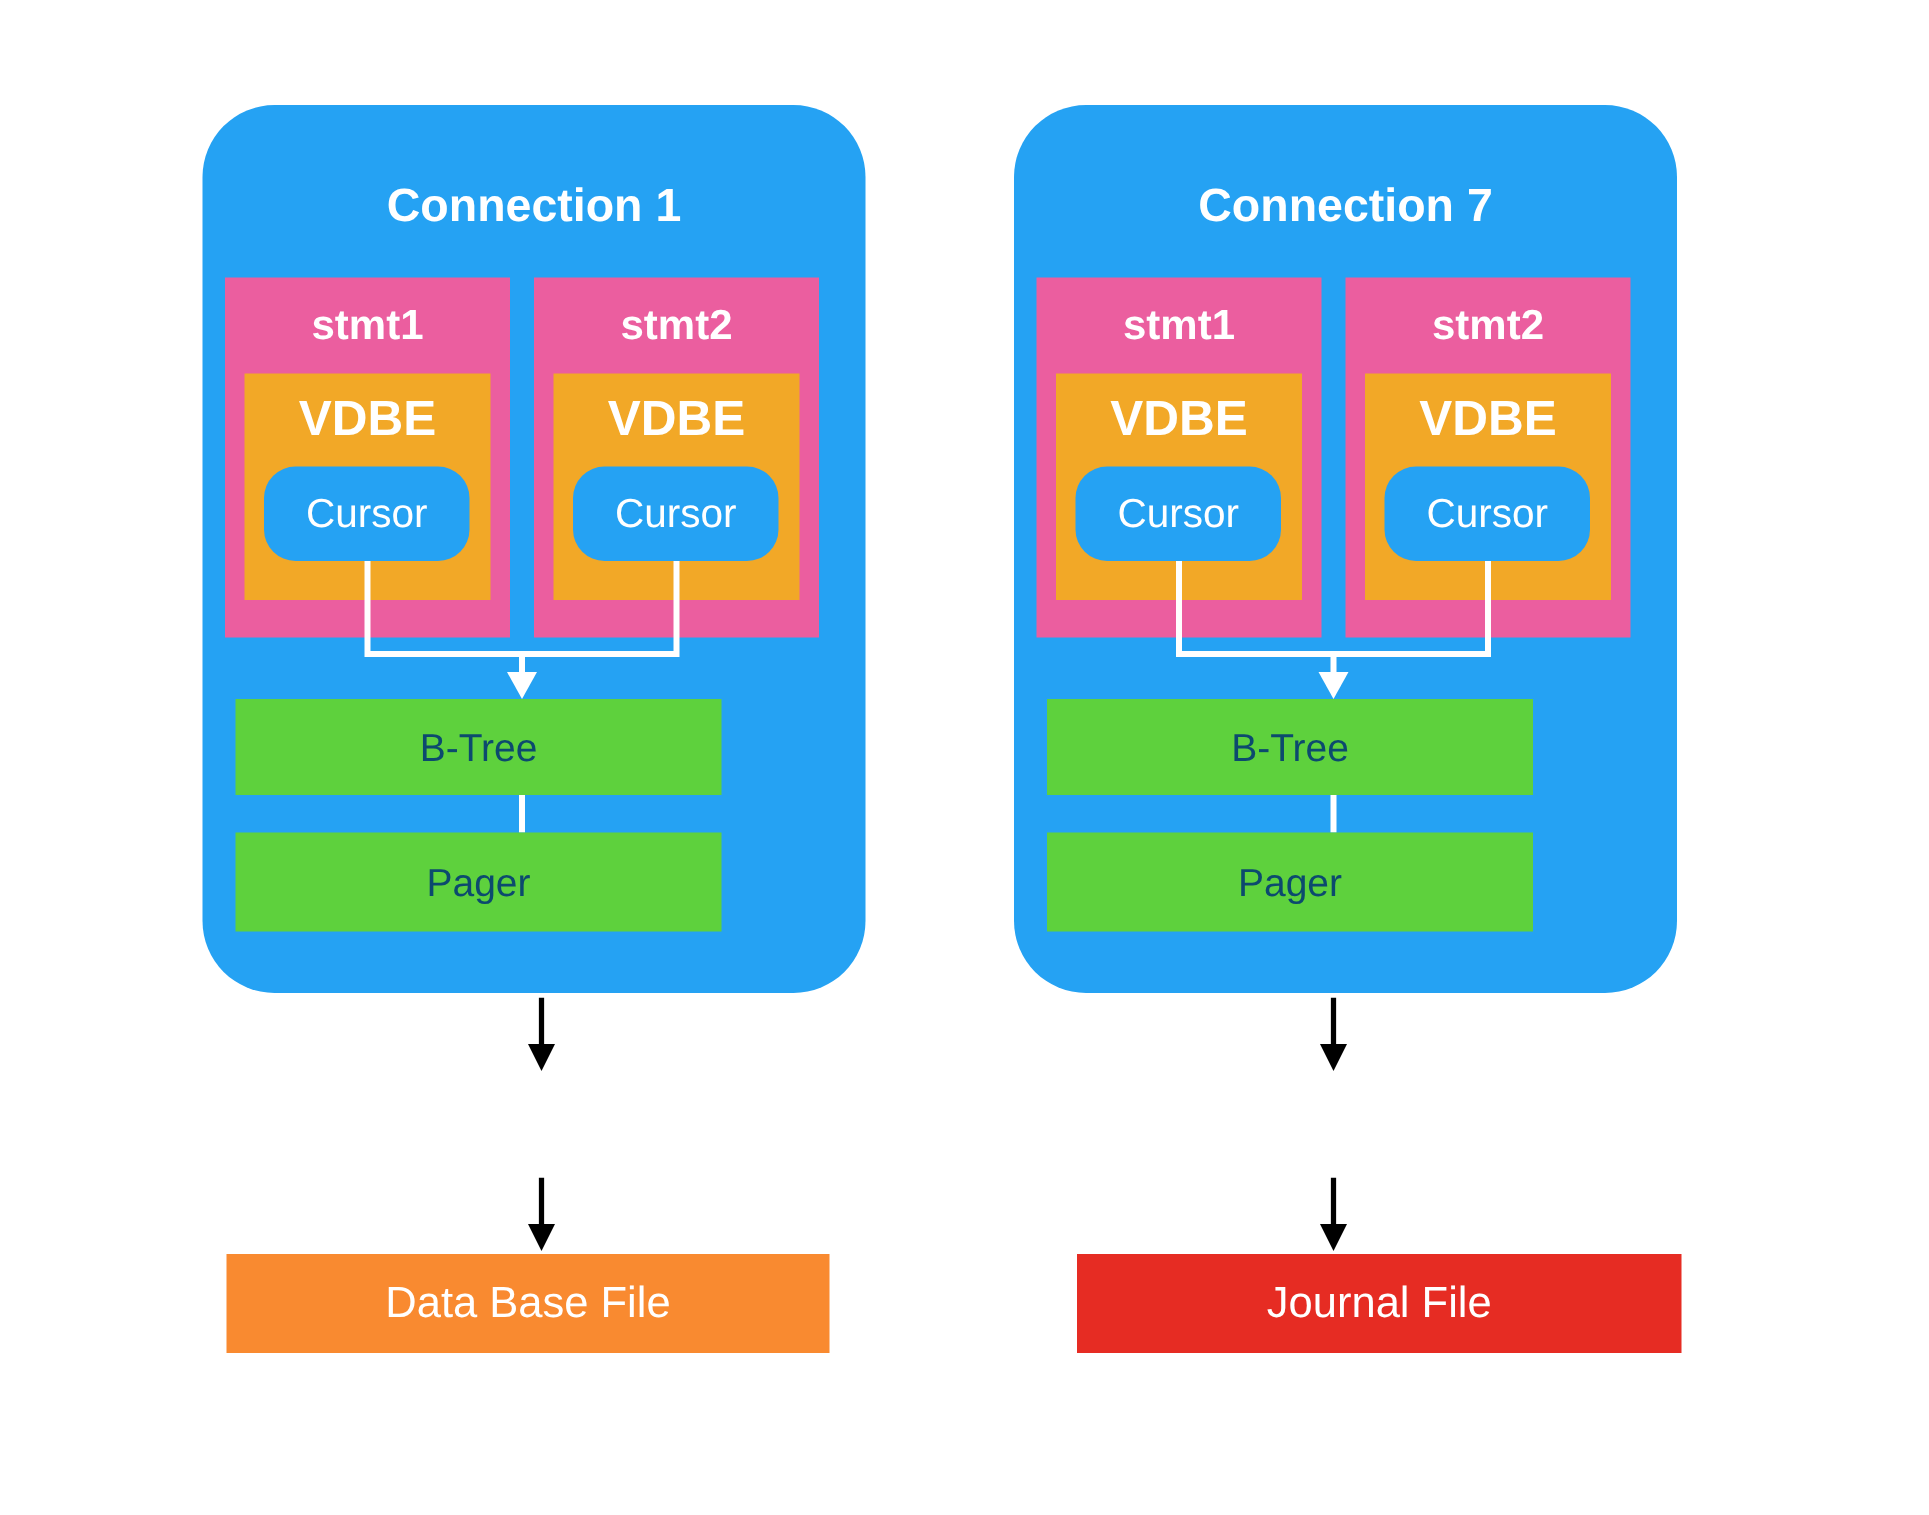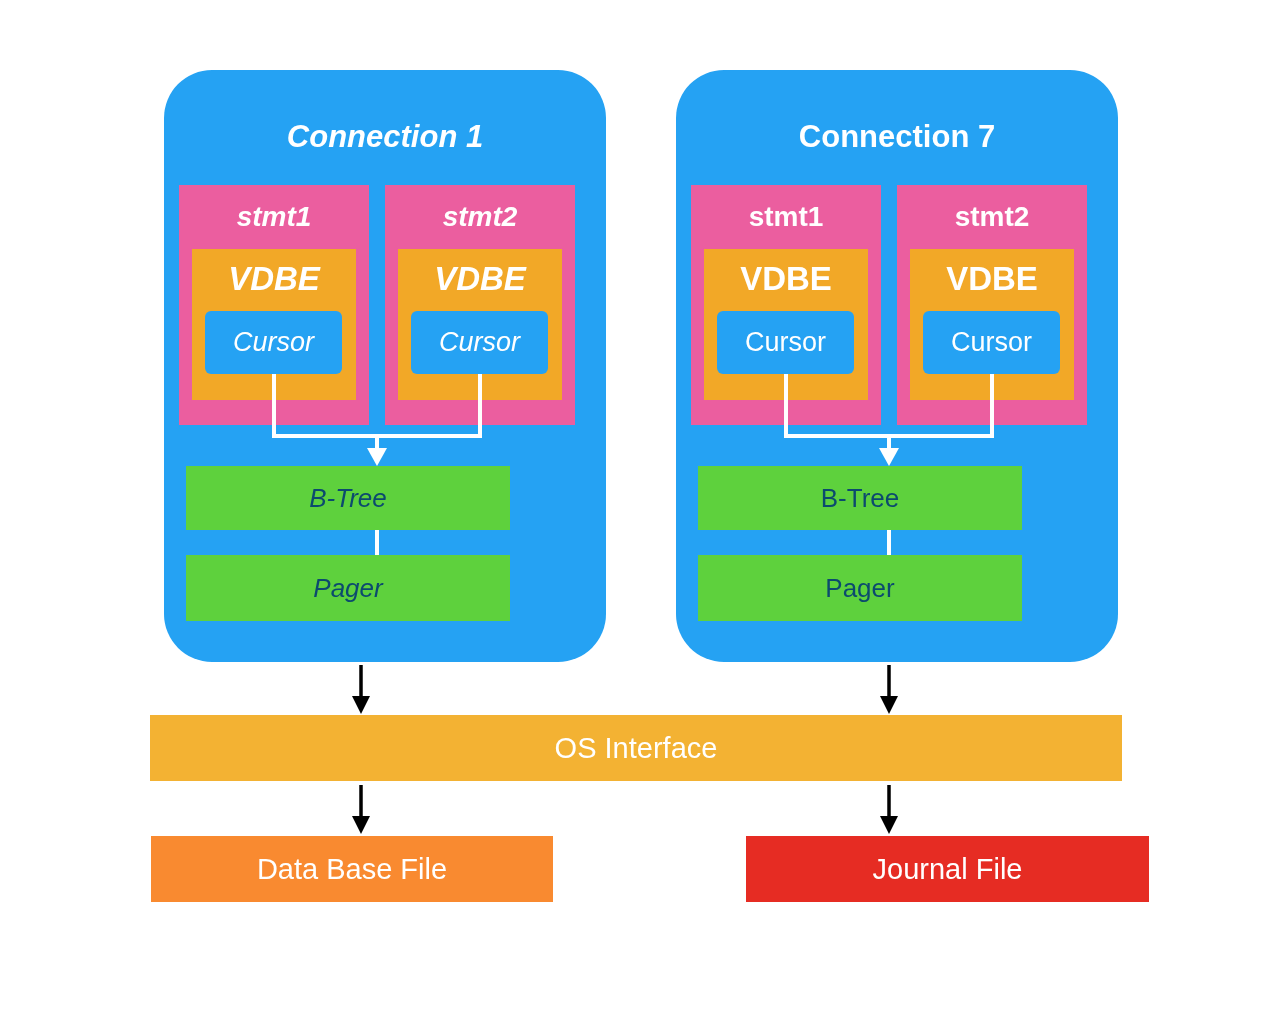--- a/index.html
+++ b/index.html
@@ -4,21 +4,21 @@
 <style>
   html,body { margin:0; padding:0; background:#ffffff; }
   .canvas {
     position:relative; width:1286px; height:1010px; background:#ffffff;
     font-family:"Liberation Sans", sans-serif; overflow:hidden;
   }
   .connection {
     position:absolute; top:70px; width:442px; height:592px;
     background:var(--connection-blue,#25a2f3); border-radius:48px;
   }
-  .conn-1 { left:164px;font-style:italic; }
+  .conn-1 { left:135px; }
   .conn-2 { left:676px; }
   .conn-title {
     position:absolute; top:46px; left:0; width:100%; margin:0;
     text-align:center; color:#fff; font-size:31px; font-weight:bold; line-height:42px;
   }
   .stmt {
     position:absolute; top:115px; width:190px; height:240px;
     background:var(--statement-pink,#eb5e9f);
   }
   .stmt-a { left:15px; }
@@ -30,21 +30,21 @@
   .vdbe {
     position:absolute; left:13px; top:64px; width:164px; height:151px;
     background:var(--vdbe-amber,#f2a827);
   }
   .vdbe-label {
     height:60px; display:flex; align-items:center; justify-content:center;
     color:#fff; font-size:33px; font-weight:bold;
   }
   .cursor {
     position:absolute; left:13px; top:62px; width:137px; height:63px;
-    background:var(--cursor-blue,#25a2f3); border-radius:6px;
+    background:var(--cursor-blue,#25a2f3); border-radius:21px;
     display:flex; align-items:center; justify-content:center;
     color:#fff; font-size:27px; font-weight:normal;
   }
   .cursor-connector { position:absolute; left:0; top:304px; }
   .green-bar {
     position:absolute; left:22px; width:324px;
     background:var(--tree-green,#5ed13d);
     display:flex; align-items:center; justify-content:center;
     color:#0c4a6e; font-size:26px;
   }
@@ -54,21 +54,21 @@
     position:absolute; left:211px; top:460px; width:4px; height:25px;
     background:var(--line-white,#ffffff);
   }
   .arrow { position:absolute; width:24px; height:50px; }
   .bar {
     position:absolute; display:flex; align-items:center; justify-content:center;
     color:#fff; font-size:29px;
   }
   .os-bar      { left:150px; top:715px; width:972px; height:66px; background:var(--os-amber,#f3b233); }
   .db-bar      { left:151px; top:836px; width:402px; height:66px; background:var(--db-orange,#f98a30); }
-  .journal-bar { left:718px; top:836px; width:403px; height:66px; background:var(--journal-red,#e62c23);margin-left:28px; }
+  .journal-bar { left:718px; top:836px; width:403px; height:66px; background:var(--journal-red,#e62c23); }
 </style>
 </head>
 <body>
 
 <div class="canvas">
 
   <section class="connection conn-1">
     <h2 class="conn-title">Connection 1</h2>
 
     <div class="stmt stmt-a">
@@ -138,17 +138,16 @@
   </svg>
   <svg class="arrow" style="left:349px;top:785px" viewBox="0 0 24 50">
     <line x1="12" y1="0" x2="12" y2="33" stroke="#000000" stroke-width="3.5"></line>
     <polygon points="3,31 21,31 12,49" fill="#000000"></polygon>
   </svg>
   <svg class="arrow" style="left:877px;top:785px" viewBox="0 0 24 50">
     <line x1="12" y1="0" x2="12" y2="33" stroke="#000000" stroke-width="3.5"></line>
     <polygon points="3,31 21,31 12,49" fill="#000000"></polygon>
   </svg>
 
-  <div class="bar os-bar">OS Interface</div>
   <div class="bar db-bar">Data Base File</div>
   <div class="bar journal-bar">Journal File</div>
 
 </div>
 
 </body></html>

